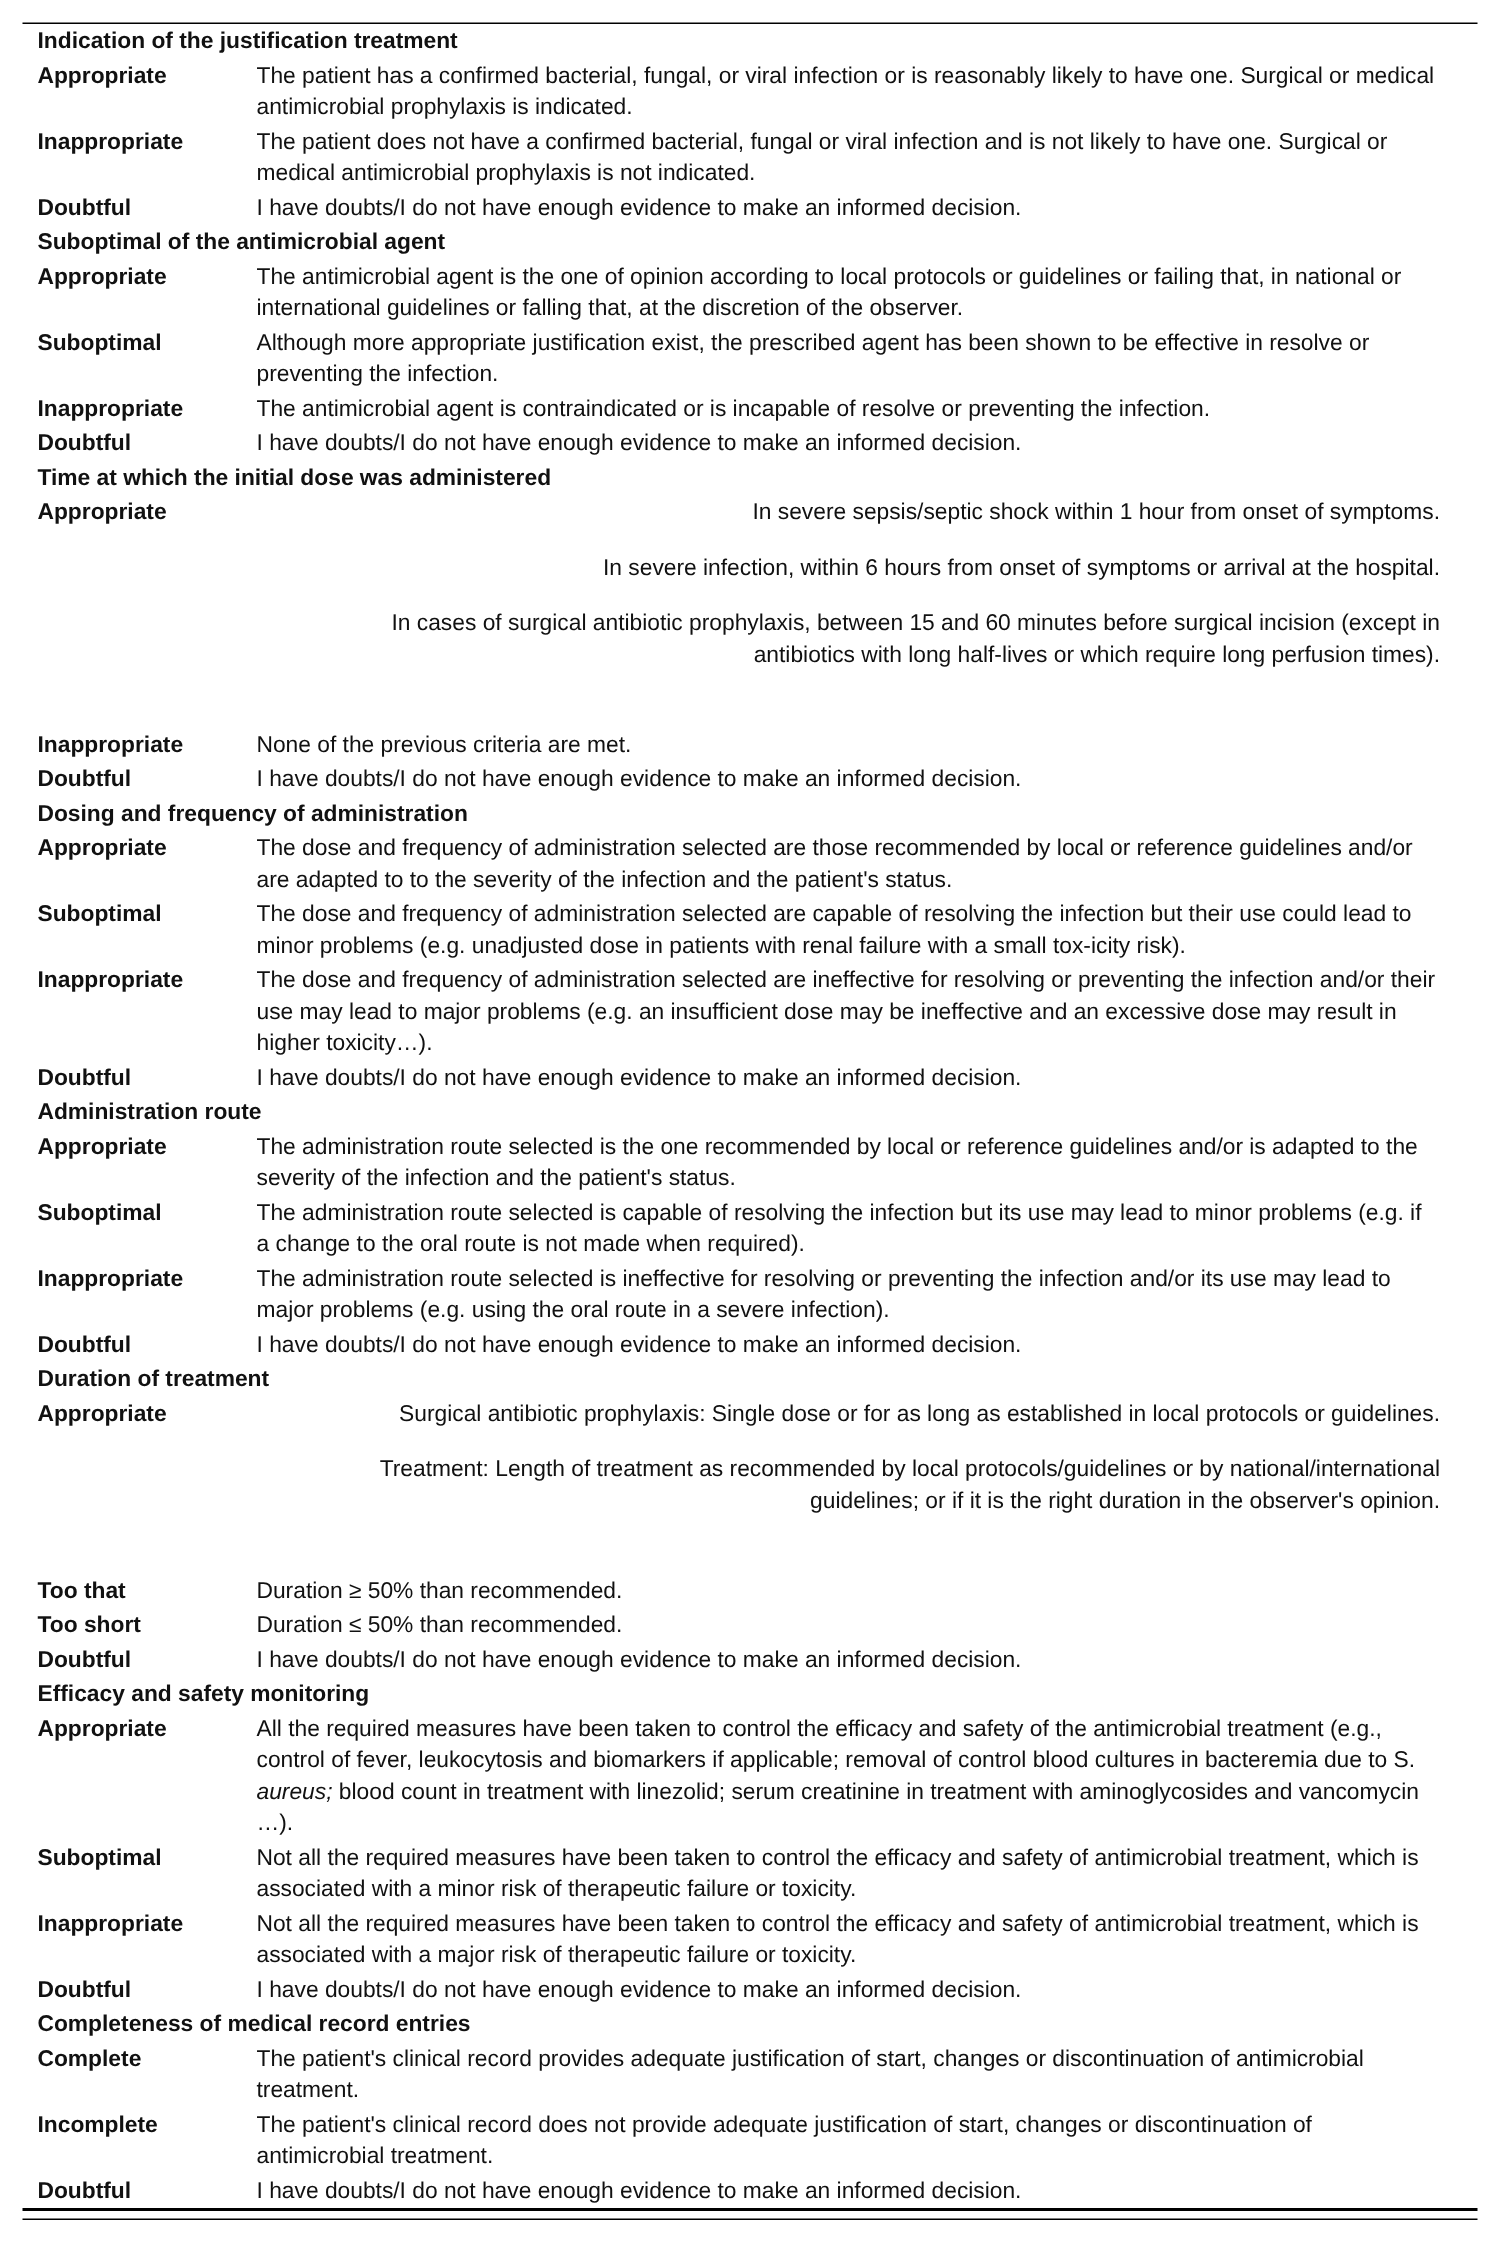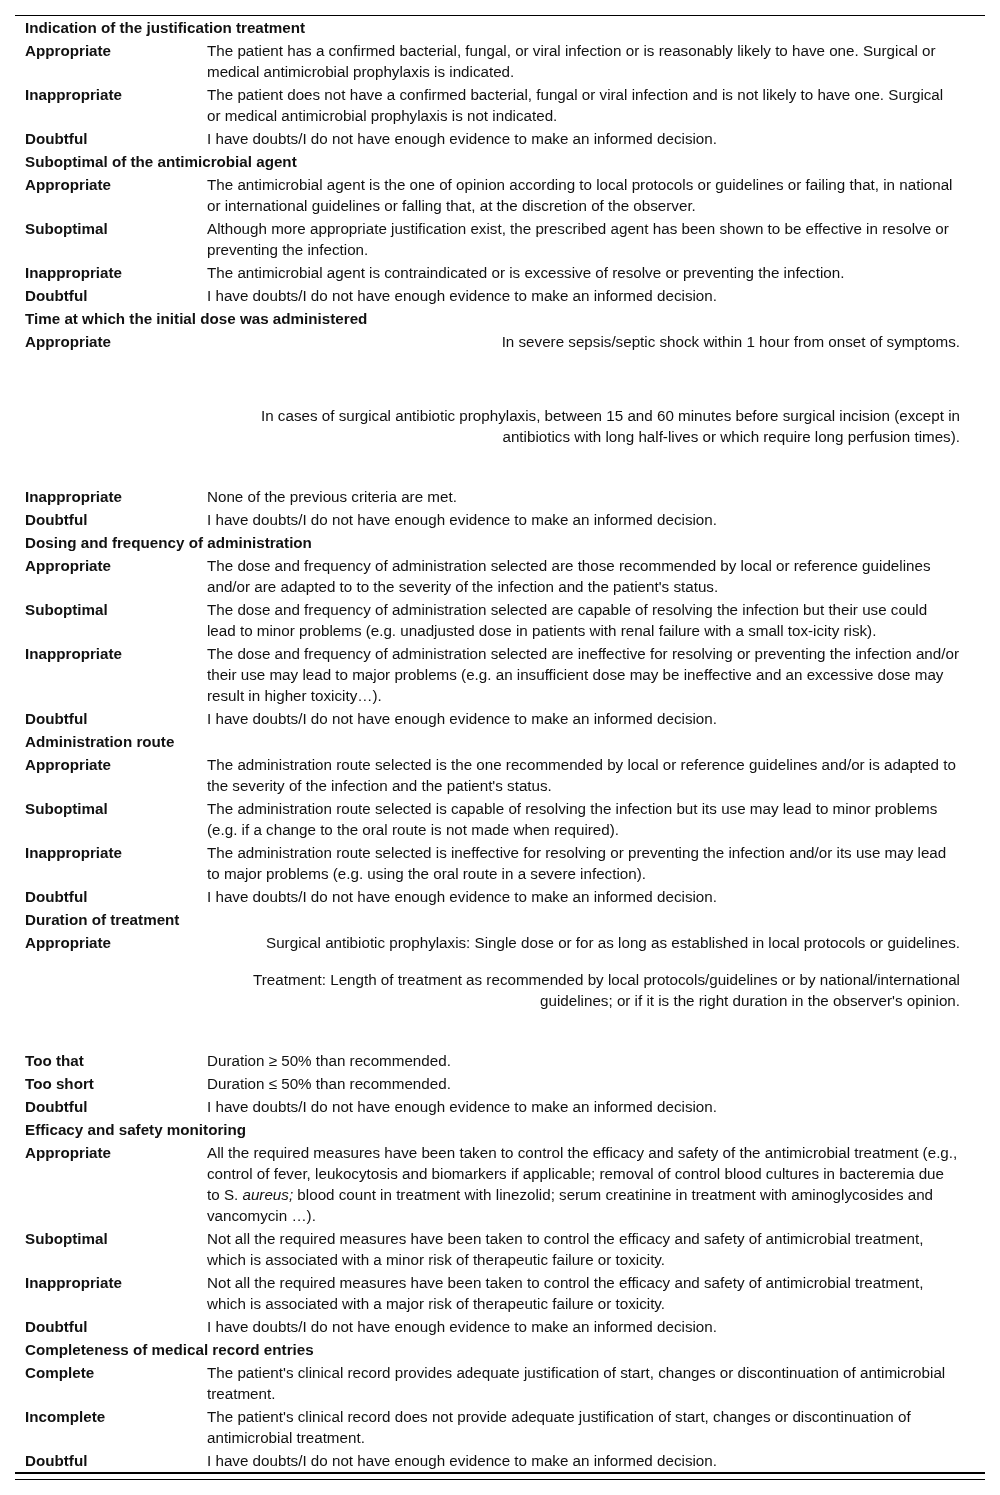--- a/index.html
+++ b/index.html
@@ -6,21 +6,21 @@
   body {
     width: 1000px; height: 1495px; position: relative; overflow: hidden;
     font-family: "Liberation Sans", sans-serif; font-size: 15.2px; color: #111;
   }
   .rule-top { position: absolute; left: 15px; right: 15px; top: 15px; height: 0; border-top: 1px solid #000; }
   .rule-bot1 { position: absolute; left: 15px; right: 15px; top: 1472px; height: 0; border-top: 2px solid #000; }
   .rule-bot2 { position: absolute; left: 15px; right: 15px; top: 1479px; height: 0; border-top: 1px solid #000; }
   .row { position: absolute; left: 25px; right: 40px; line-height: 21px; }
   .section { font-weight: bold; }
   .lbl { position: absolute; left: 0; top: 0; font-weight: bold; width: 140px; }
-  .txt { position: absolute; left: 146px; right: 0; top: 0; margin-left: 36px; }
+  .txt { position: absolute; left: 146px; right: 0; top: 0; }
   .txt.indent { left: 186px; text-align: right; }
   i { font-style: italic; }
 </style>
 </head>
 <body>
 
 <div class="rule-top"></div>
 
 <div class="row section" style="top:17px">Indication of the justification treatment</div>
 <div class="row" style="top:40px;height:42px">
@@ -40,31 +40,32 @@
 <div class="row" style="top:174px;height:42px">
   <span class="lbl">Appropriate</span>
   <span class="txt">The antimicrobial agent is the one of opinion according to local protocols or guidelines or failing that, in national or international guidelines or falling that, at the discretion of the observer.</span>
 </div>
 <div class="row" style="top:218px;height:42px">
   <span class="lbl">Suboptimal</span>
   <span class="txt">Although more appropriate justification exist, the prescribed agent has been shown to be effective in resolve or preventing the infection.</span>
 </div>
 <div class="row" style="top:262px">
   <span class="lbl">Inappropriate</span>
-  <span class="txt">The antimicrobial agent is contraindicated or is excessive of resolve or preventing the infection.</span>
+  <span class="txt">The antimicrobial agent is contraindicated or is incapable of resolve or preventing the infection.</span>
 </div>
 <div class="row" style="top:285px">
   <span class="lbl">Doubtful</span>
   <span class="txt">I have doubts/I do not have enough evidence to make an informed decision.</span>
 </div>
 
 <div class="row section" style="top:308px">Time at which the initial dose was administered</div>
 <div class="row" style="top:331px;height:150px">
   <span class="lbl">Appropriate</span>
   <span class="txt indent" style="top:0">In severe sepsis/septic shock within 1 hour from onset of symptoms.</span>
+  <span class="txt indent" style="top:37px">In severe infection, within 6 hours from onset of symptoms or arrival at the hospital.</span>
   <span class="txt indent" style="top:74px">In cases of surgical antibiotic prophylaxis, between 15 and 60 minutes before surgical incision (except in antibiotics with long half-lives or which require long perfusion times).</span>
 </div>
 <div class="row" style="top:486px">
   <span class="lbl">Inappropriate</span>
   <span class="txt">None of the previous criteria are met.</span>
 </div>
 <div class="row" style="top:509px">
   <span class="lbl">Doubtful</span>
   <span class="txt">I have doubts/I do not have enough evidence to make an informed decision.</span>
 </div>

